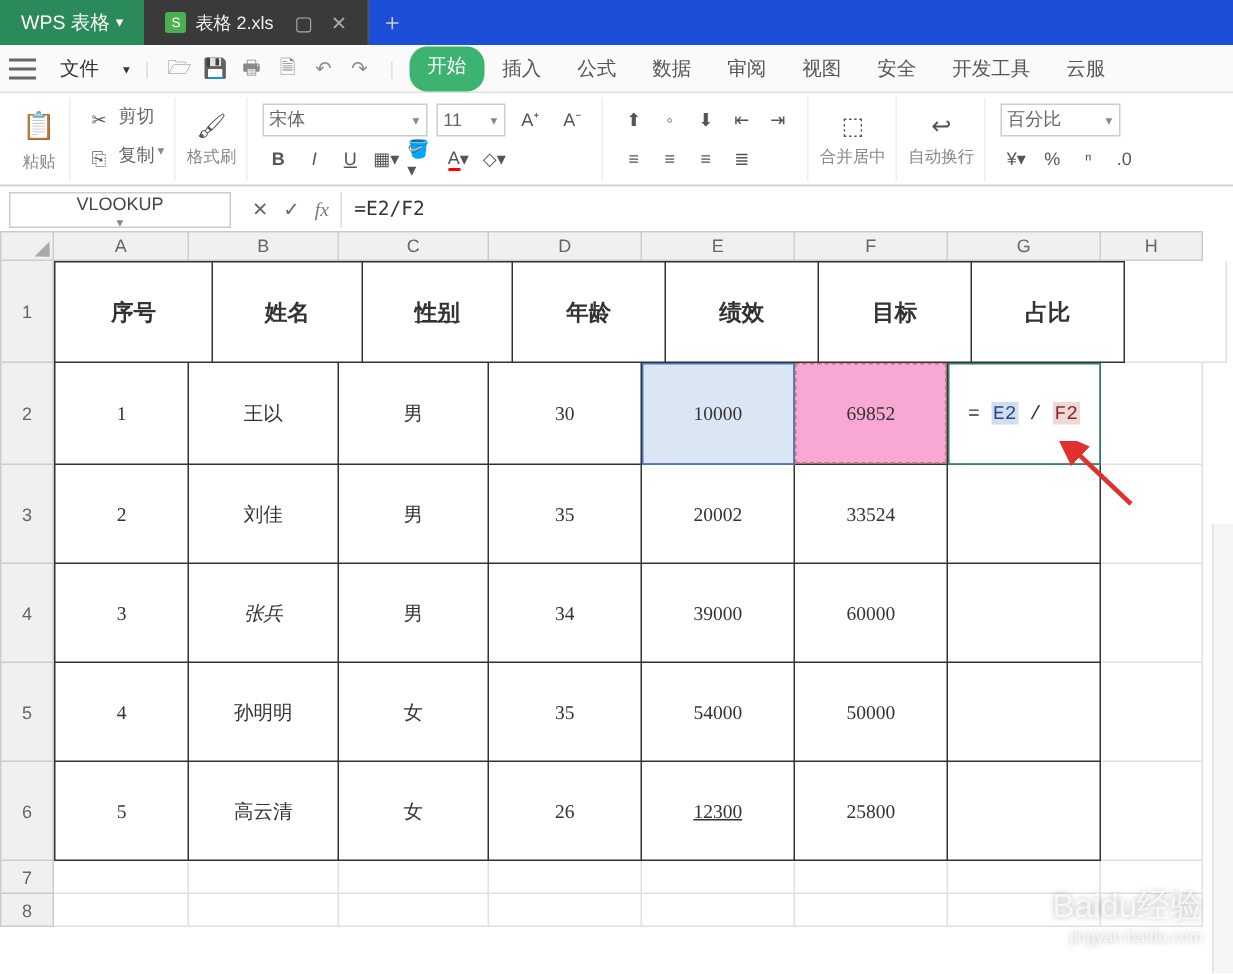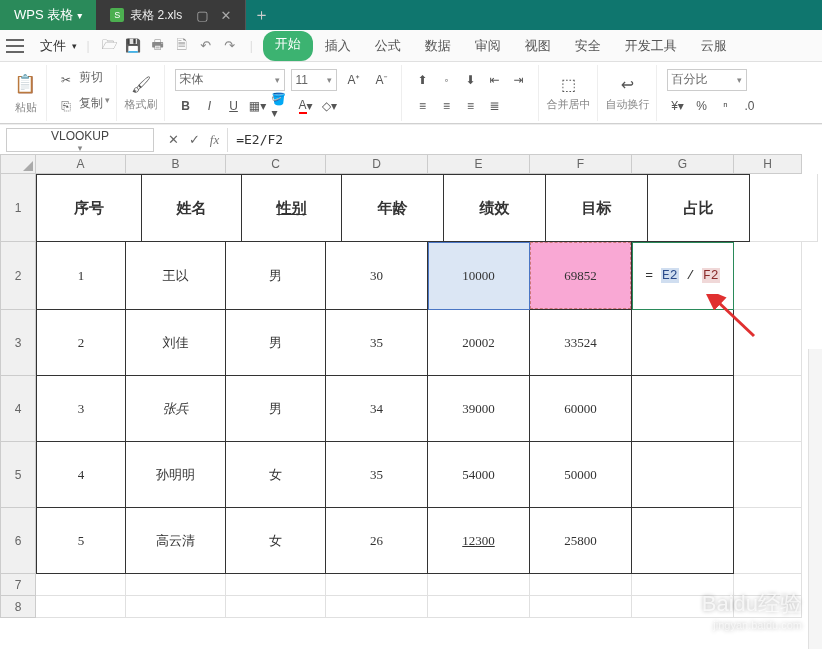--- a/index.html
+++ b/index.html
@@ -1,31 +1,31 @@
 <!DOCTYPE html>
 <html><head>
 <meta charset="utf-8">
 <style>
   * { box-sizing: border-box; margin: 0; padding: 0; }
   body { font-family: "Microsoft YaHei", "Segoe UI", sans-serif; font-size: 12px; background: #fff; width: 822px; height: 649px; overflow: hidden; position: relative; }
   
   
-  .tabbar { background: #0f766e; height: 30px; display: flex; align-items: stretch; color: #ddd; }
+  .tabbar { background: #1d4ed8; height: 30px; display: flex; align-items: stretch; color: #ddd; }
   .app-tab { background: #2a8a5a; color: #fff; padding: 6px 14px; display: flex; align-items: center; gap: 4px; font-size: 13px; }
   .doc-tab { background: #3a3a3a; color: #eee; padding: 4px 14px; display: flex; align-items: center; gap: 6px; font-size: 12px; border-right: 1px solid #555; }
   .doc-tab .doc-icon { width: 14px; height: 14px; background: #4caf50; border-radius: 2px; display: inline-flex; align-items: center; justify-content: center; color: #fff; font-size: 9px; }
   .tab-controls { margin-left: 8px; display: flex; gap: 12px; color: #aaa; font-size: 13px; }
   .tab-controls span { cursor: pointer; }
   .newtab { width: 30px; display: flex; align-items: center; justify-content: center; color: #ccc; font-size: 16px; cursor: pointer; }
   
   
   .menubar { height: 32px; background: #fafafa; border-bottom: 1px solid #e0e0e0; display: flex; align-items: center; padding: 0 6px; gap: 2px; }
   .burger { width: 18px; height: 14px; margin-right: 6px; display: flex; flex-direction: column; justify-content: space-between; }
   .burger span { height: 2px; background: #666; }
-  .file-btn { background: none; border: none; padding: 4px 8px; font-size: 13px; color: #333; cursor: pointer; display: flex; align-items: center; gap: 6px; }
+  .file-btn { background: none; border: none; padding: 4px 8px; font-size: 13px; color: #333; cursor: pointer; display: flex; align-items: center; gap: 16px; }
   .qat { display: flex; gap: 4px; margin: 0 8px; }
   .qat span { width: 20px; height: 20px; display: inline-flex; align-items: center; justify-content: center; color: #888; font-size: 13px; cursor: pointer; }
   .ribbon-tabs { display: flex; gap: 0; margin-left: 8px; }
   .ribbon-tab { padding: 6px 12px; font-size: 13px; color: #555; cursor: pointer; }
   .ribbon-tab.active { background: #3cb371; color: #fff; border-radius: 12px; padding: 4px 12px; }
   
   
   .ribbon { height: 62px; background: #fff; border-bottom: 1px solid #d0d0d0; display: flex; align-items: center; padding: 2px 6px; gap: 2px; color: #666; }
   .rgroup { display: flex; flex-direction: column; align-items: center; gap: 2px; padding: 0 6px; height: 56px; justify-content: center; border-right: 1px solid #eee; }
   .rcol { display: flex; flex-direction: column; gap: 4px; }

